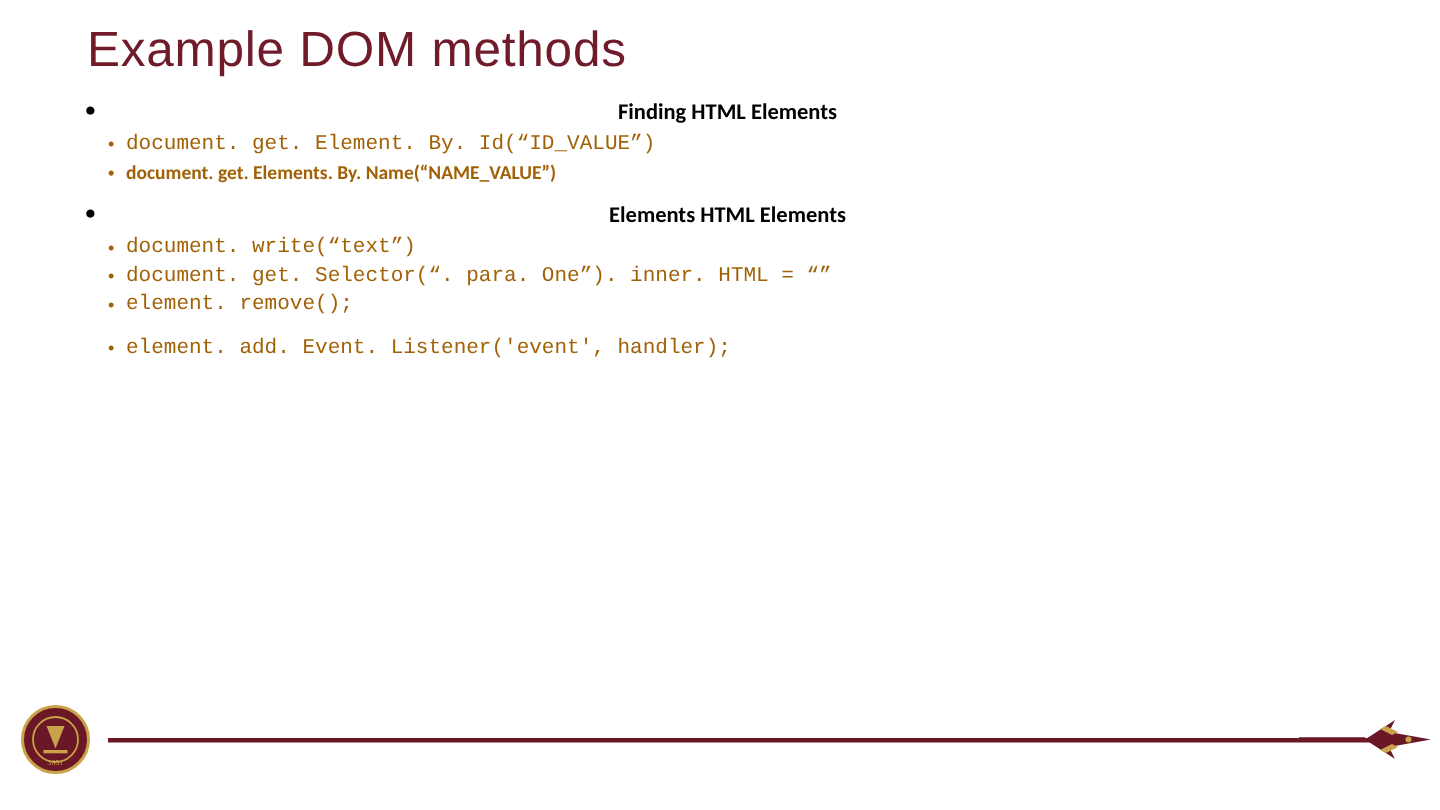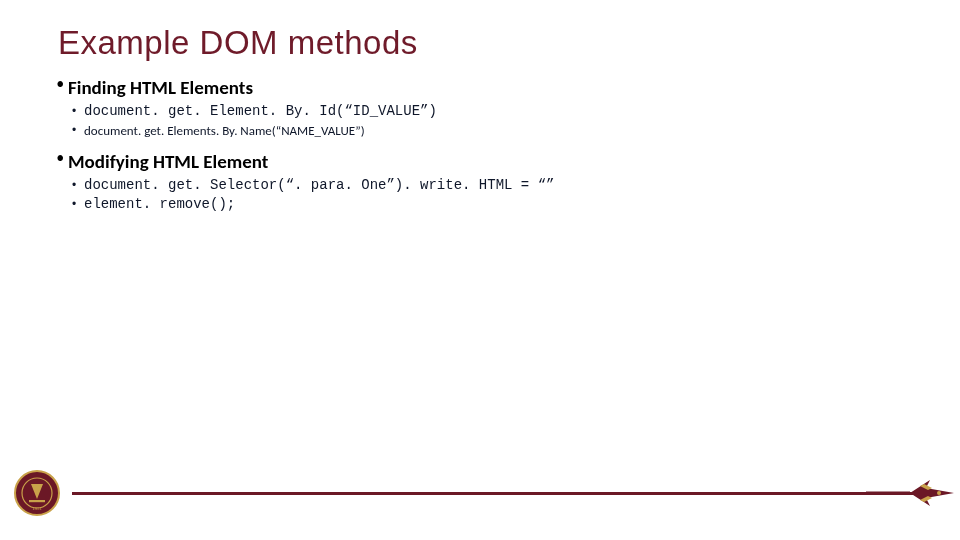--- a/index.html
+++ b/index.html
@@ -7,71 +7,73 @@
     margin: 0; padding: 0;
     width: 960px; height: 540px;
     background: #ffffff;
     font-family: "Segoe UI", "Calibri", Arial, sans-serif;
     color: #000;
     overflow: hidden;
   }
   .slide {
     width: 960px; height: 540px;
     position: relative;
-    padding: 24px 58px 0 58px;
+    padding: 14px 58px 0 58px;
   }
   .title {
     font-family: "Segoe UI Light", "Calibri Light", "Segoe UI", Arial, sans-serif;
     font-weight: 300;
     font-size: 33px;
     color: #6f1b2a;
     letter-spacing: 0.5px;
     margin: 0 0 14px 0;
   }
   .sec {
     margin: 0 0 10px 10px;
   }
   .sec-h {
-    font-size: 19px;
+    font-size: 15px;
     font-weight: 700;
     margin: 0 0 3px 0;
     padding-left: 0;
     position: relative;
+    text-align: center;
   }
   .sec-h::before {
     content: "•";
     position: absolute;
     left: -11px;
     top: 0;
     font-size: 13px;
     color: #000;
   }
   ul.items {
     list-style: none;
     margin: 0;
     padding: 0 0 0 16px;
   }
   ul.items li {
     position: relative;
     font-family: Consolas, "Courier New", monospace;
     font-size: 14px;
     line-height: 19px;
-    color: #0f172a;
+    color: #a16207;
   }
   ul.items li::before {
     content: "•";
     position: absolute;
     left: -12px;
     top: 0;
     font-family: "Segoe UI", Arial, sans-serif;
     font-size: 12px;
   }
   ul.items li.sans {
     font-family: "Segoe UI", "Calibri", Arial, sans-serif;
     font-size: 13px;
+    font-weight: bold;
   }
   ul.items li.small {
     font-size: 13px;
   }
   .footer {
     position: absolute;
     left: 0; right: 0; bottom: 24px;
     height: 46px;
   }
   .rule {
@@ -105,28 +107,32 @@
 
   <div class="sec">
     <div class="sec-h">Finding HTML Elements</div>
     <ul class="items">
       <li>document. get. Element. By. Id(“ID_VALUE”)</li>
       <li class="sans small">document. get. Elements. By. Name(“NAME_VALUE”)</li>
     </ul>
   </div>
 
   <div class="sec">
-    <div class="sec-h">Modifying HTML Element</div>
+    <div class="sec-h">Elements HTML Elements</div>
     <ul class="items">
-      <li>document. get. Selector(“. para. One”). write. HTML = “”</li>
+      <li>document. write(“text”)</li>
+      <li>document. get. Selector(“. para. One”). inner. HTML = “”</li>
       <li>element. remove();</li>
     </ul>
   </div>
 
   <div class="sec">
+    <ul class="items">
+      <li>element. add. Event. Listener('event', handler);</li>
+    </ul>
   </div>
 
   <div class="footer">
     <div class="rule"></div>
     <span class="seal">
       <svg viewBox="0 0 46 46" width="46" height="46">
         <circle cx="23" cy="23" r="22" fill="#6b1826" stroke="#c9a24a" stroke-width="2"></circle>
         <circle cx="23" cy="23" r="15" fill="none" stroke="#c9a24a" stroke-width="1.2"></circle>
         <path d="M17 14 L23 29 L29 14 Z" fill="#c9a24a"></path>
         <rect x="15" y="30" width="16" height="2.2" fill="#c9a24a"></rect>

